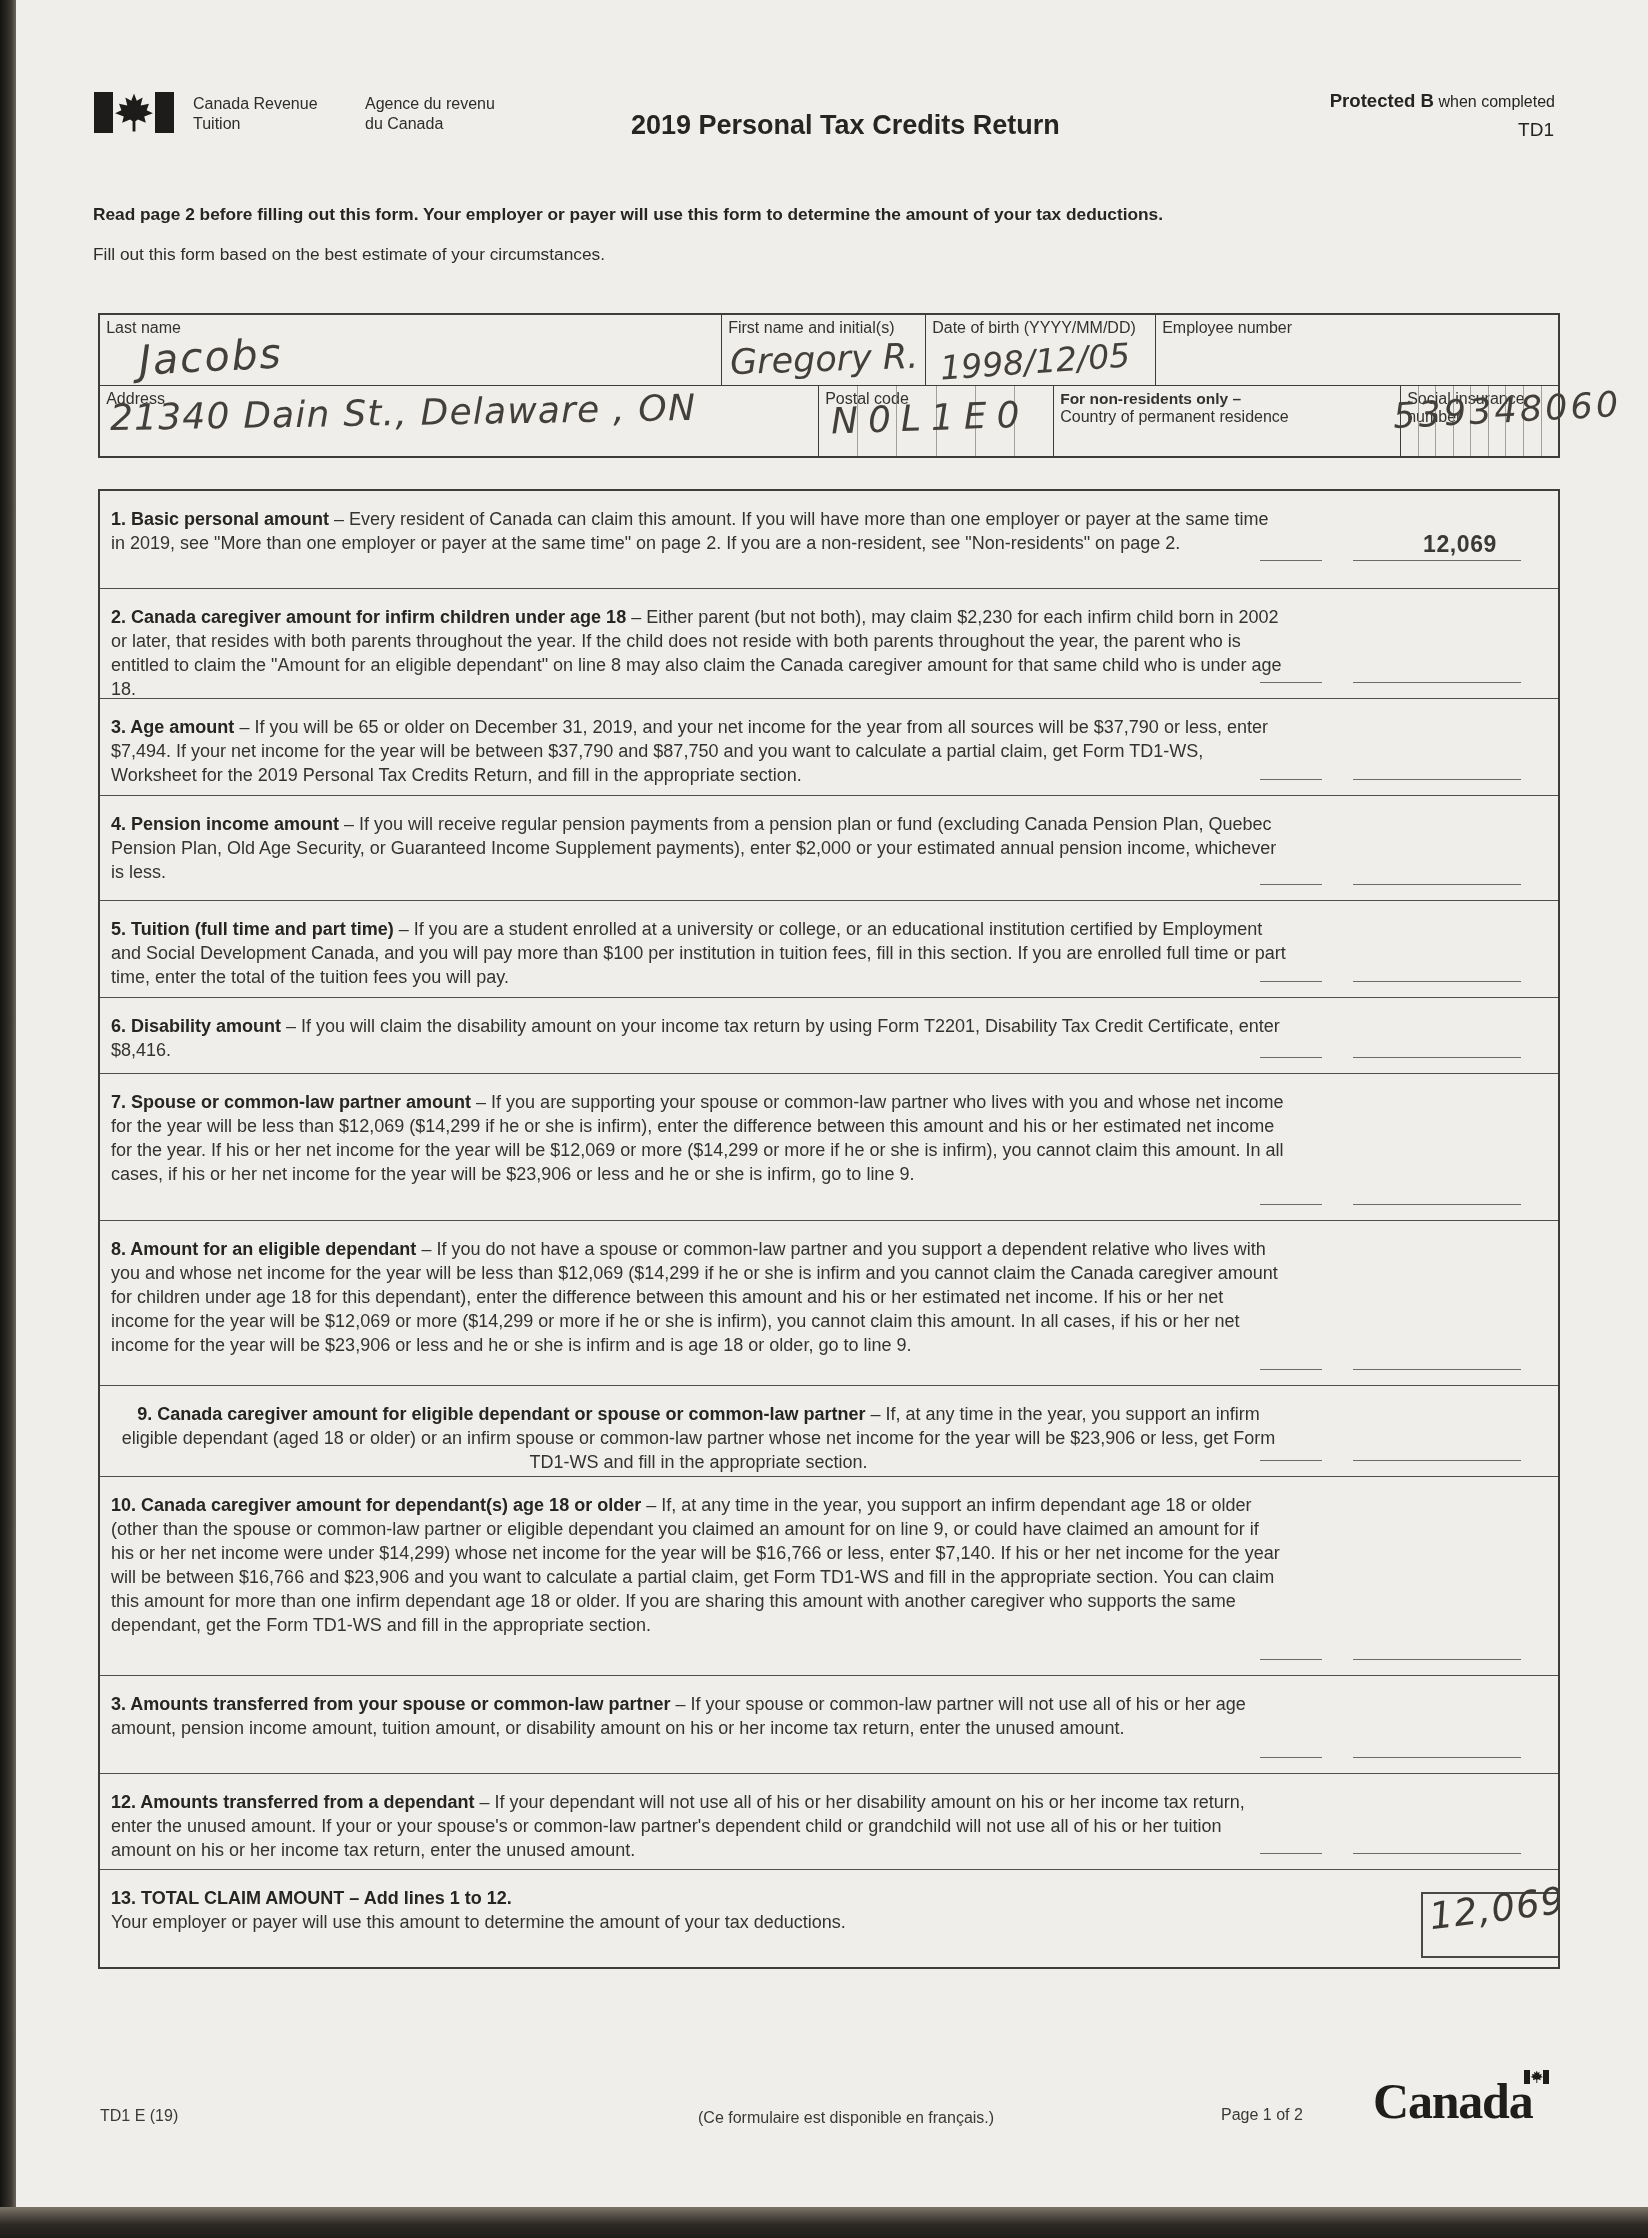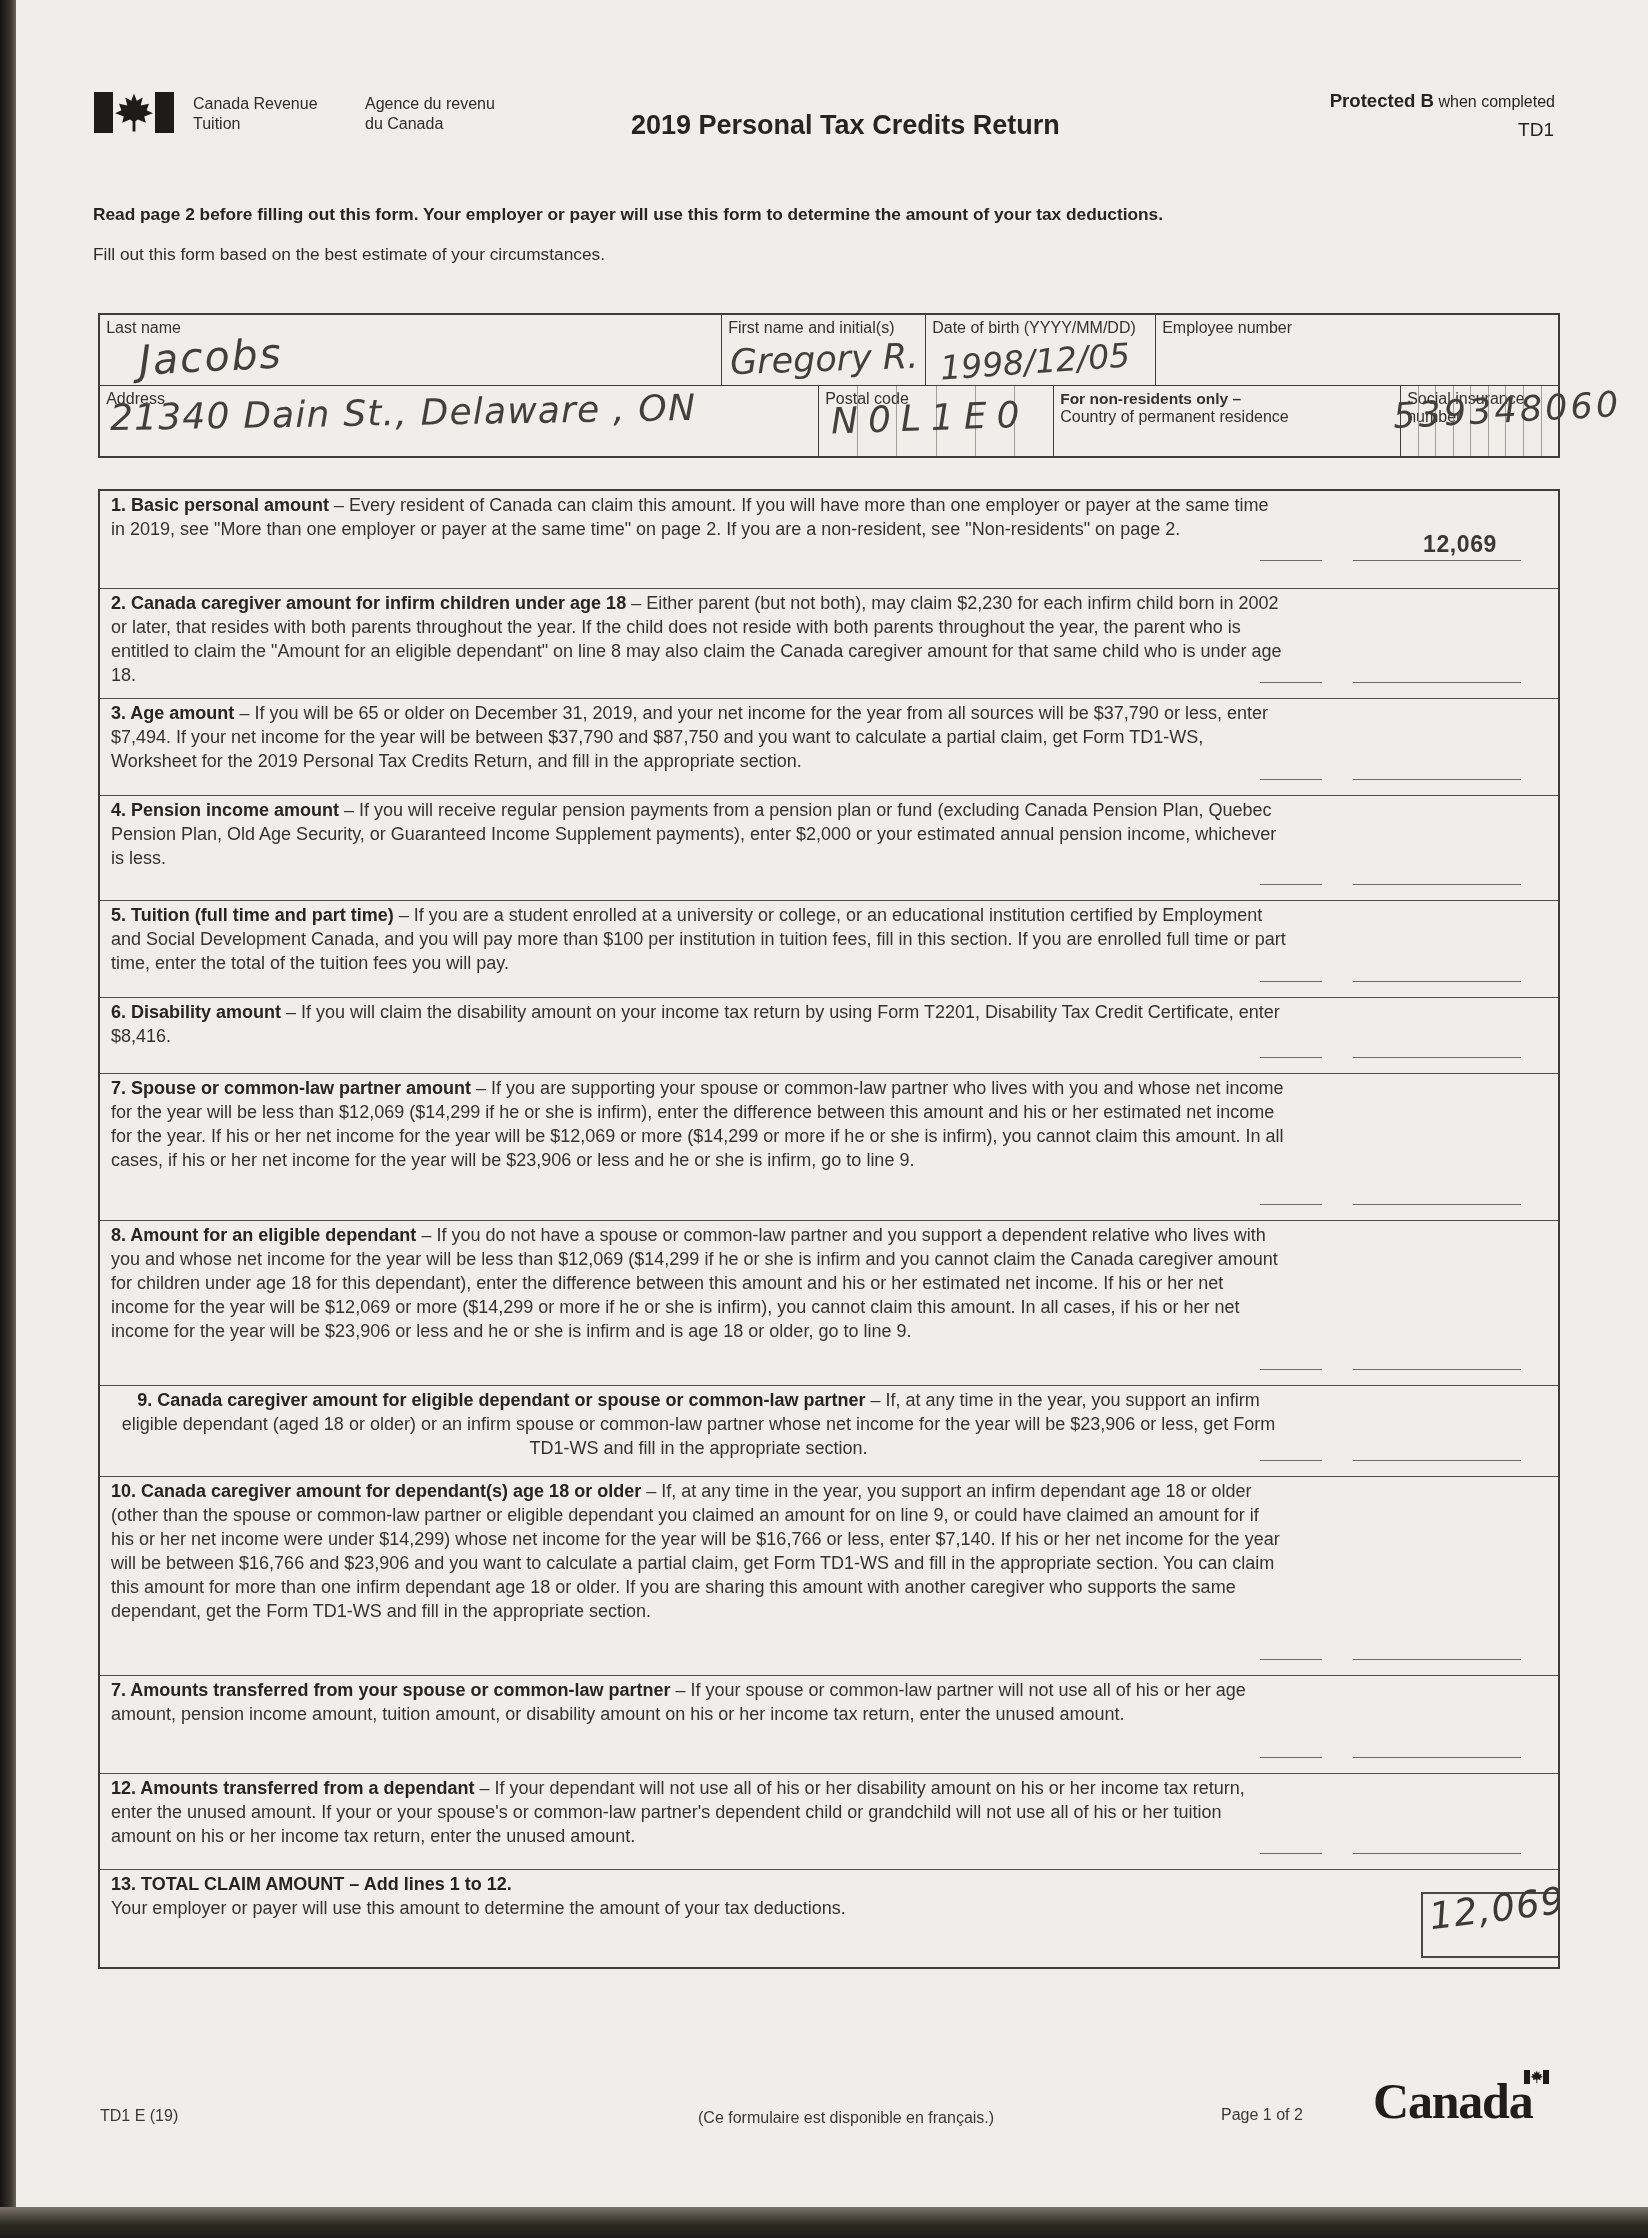--- a/index.html
+++ b/index.html
@@ -39,21 +39,21 @@
   .hw-lastname{left:139px;top:333px;font-size:41px;transform:rotate(-3deg);letter-spacing:1.9px;}
   .hw-firstname{left:730px;top:339px;font-size:35px;transform:rotate(-2deg);}
   .hw-dob{left:940px;top:342px;font-size:33px;transform:rotate(-4deg);}
   .hw-address{left:110px;top:392px;font-size:36px;transform:rotate(-1deg);letter-spacing:1.2px;}
   .hw-postal{left:831px;top:397px;font-size:36px;letter-spacing:10px;transform:rotate(-2deg);}
   .hw-sin{left:1393px;top:390px;font-size:35px;letter-spacing:3.1px;transform:rotate(-3deg);}
   
   .main-table{position:absolute;left:98px;top:489px;width:1462px;height:1480px;
         border:2.5px solid #3f3d3a;box-sizing:border-box;display:flex;flex-direction:column;}
   .sec{position:relative;box-sizing:border-box;border-bottom:1.9px solid #504e4a;
-       padding:2px 272px 0 11px;font-size:18px;line-height:24px;color:#34332f;overflow:hidden;}
+       padding:16px 272px 0 11px;font-size:18px;line-height:24px;color:#34332f;overflow:hidden;}
   .sec:last-child{border-bottom:none;}
   .sec p{margin:0;}
   .sec .lead{font-weight:bold;color:#262523;}
   .s1{height:98px;} .s2{height:111px;} .s3{height:97px;} .s4{height:105px;}
   .s5{height:97px;} .s6{height:77px;} .s7{height:147px;} .s8{height:165px;}
   .s9{height:92px;text-align:center;} .s10{height:199px;} .s11{height:98px;} .s12{height:97px;} .s13{height:97px;}
   .tickline{position:absolute;right:236px;bottom:15px;width:62px;border-bottom:1.9px solid #6d6b65;}
   .amtline{position:absolute;right:37px;bottom:15px;width:168px;border-bottom:1.9px solid #6d6b65;}
   .s1 .tickline,.s1 .amtline{bottom:27px;}
   .sec-value{position:absolute;right:61px;bottom:32px;font-weight:bold;font-size:23px;
@@ -217,21 +217,21 @@
       <span class="amtline"></span>
     </div>
 
     <div class="sec s10">
       <p><span class="lead">10. Canada caregiver amount for dependant(s) age 18 or older</span> <span>– If, at any time in the year, you support an infirm dependant age 18 or older (other than the spouse or common-law partner or eligible dependant you claimed an amount for on line 9, or could have claimed an amount for if his or her net income were under $14,299) whose net income for the year will be $16,766 or less, enter $7,140. If his or her net income for the year will be between $16,766 and $23,906 and you want to calculate a partial claim, get Form TD1-WS and fill in the appropriate section. You can claim this amount for more than one infirm dependant age 18 or older. If you are sharing this amount with another caregiver who supports the same dependant, get the Form TD1-WS and fill in the appropriate section.</span></p>
       <span class="tickline"></span>
       <span class="amtline"></span>
     </div>
 
     <div class="sec s11">
-      <p><span class="lead">7. Amounts transferred from your spouse or common-law partner</span> <span>– If your spouse or common-law partner will not use all of his or her age amount, pension income amount, tuition amount, or disability amount on his or her income tax return, enter the unused amount.</span></p>
+      <p><span class="lead">3. Amounts transferred from your spouse or common-law partner</span> <span>– If your spouse or common-law partner will not use all of his or her age amount, pension income amount, tuition amount, or disability amount on his or her income tax return, enter the unused amount.</span></p>
       <span class="tickline"></span>
       <span class="amtline"></span>
     </div>
 
     <div class="sec s12">
       <p><span class="lead">12. Amounts transferred from a dependant</span> <span>– If your dependant will not use all of his or her disability amount on his or her income tax return, enter the unused amount. If your or your spouse's or common-law partner's dependent child or grandchild will not use all of his or her tuition amount on his or her income tax return, enter the unused amount.</span></p>
       <span class="tickline"></span>
       <span class="amtline"></span>
     </div>
 

